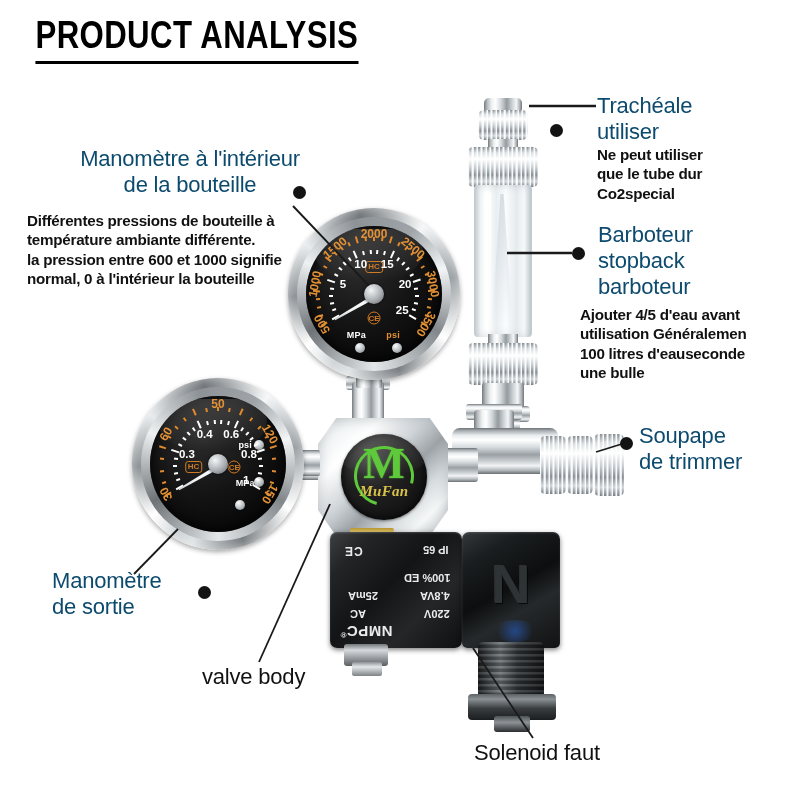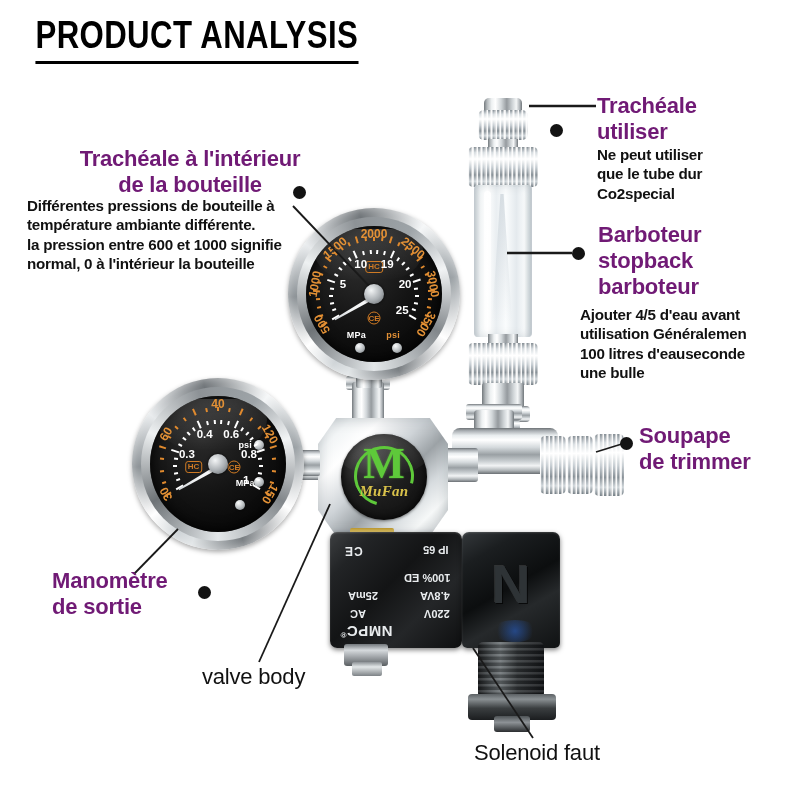--- a/index.html
+++ b/index.html
@@ -14,21 +14,21 @@
   .title {
     display:inline-block;
     font-family:"Liberation Sans Narrow","Liberation Sans", sans-serif;
     font-weight:bold; font-size:38px; letter-spacing:0.5px;
     transform:scaleX(0.82); transform-origin:center;
     color:#000; padding-bottom:4px; border-bottom:3px solid #000;
   }
 
   
   .callout { position:absolute; }
-  .ch { font-weight:bold; font-size:21px; line-height:1.18; color:#701a75; letter-spacing:-0.2px; }
+  .ch { font-weight:normal; font-size:21px; line-height:1.18; color:#0c4a6e; letter-spacing:-0.2px; }
   .ch.big { font-size:22px; }
   .cb { font-weight:bold; font-size:15.2px; line-height:1.27; color:#111; letter-spacing:-0.25px; }
   .label-plain { position:absolute; font-size:22px; font-weight:normal; color:#111; letter-spacing:-0.2px; }
   .nowrap { white-space:nowrap; }
 
   
   .dot { position:absolute; width:13px; height:13px; border-radius:50%; background:#131313; }
 
   
   #leaders { position:absolute; left:0; top:0; width:800px; height:800px; pointer-events:none; }
@@ -394,21 +394,21 @@
           <div class="tick" style="width: 4.42px; transform: rotate(322.8deg); left: 100.498px; top: 43.3324px; transform-origin: 0px 50%;"></div>
           <div class="tick" style="width: 4.42px; transform: rotate(332.4deg); left: 104.157px; top: 49.0975px; transform-origin: 0px 50%;"></div>
           <div class="tick maj" style="width: 7.82px; transform: rotate(342deg); left: 106.803px; top: 55.3921px; transform-origin: 0px 50%;"></div>
           <div class="tick" style="width: 4.42px; transform: rotate(351.6deg); left: 108.362px; top: 62.0398px; transform-origin: 0px 50%;"></div>
           <div class="tick" style="width: 4.42px; transform: rotate(361.2deg); left: 108.791px; top: 68.8545px; transform-origin: 0px 50%;"></div>
           <div class="tick" style="width: 4.42px; transform: rotate(370.8deg); left: 108.077px; top: 75.6452px; transform-origin: 0px 50%;"></div>
           <div class="tick" style="width: 4.42px; transform: rotate(380.4deg); left: 106.241px; top: 82.2217px; transform-origin: 0px 50%;"></div>
           <div class="tick maj" style="width: 7.82px; transform: rotate(390deg); left: 103.334px; top: 88.4px; transform-origin: 0px 50%;"></div>
           <div class="num" style="left: 36.9575px; top: 57.9137px;">5</div>
           <div class="num" style="left: 54.7241px; top: 38.1819px;">10</div>
-          <div class="num" style="left: 81.2759px; top: 38.1819px;">19</div>
+          <div class="num" style="left: 81.2759px; top: 38.1819px;">15</div>
           <div class="num" style="left: 99.0425px; top: 57.9137px;">20</div>
           <div class="num" style="left: 96.2671px; top: 84.32px;">25</div>
           <div class="tick orange maj" style="width: 7.48px; transform: rotate(150deg); left: 20.8882px; top: 95.2px; transform-origin: 0px 50%;"></div>
           <div class="tick orange" style="width: 4.08px; transform: rotate(158.571deg); left: 17.3605px; top: 87.8746px; transform-origin: 0px 50%;"></div>
           <div class="tick orange" style="width: 4.08px; transform: rotate(167.143deg); left: 14.9639px; top: 80.1051px; transform-origin: 0px 50%;"></div>
           <div class="tick orange" style="width: 4.08px; transform: rotate(175.714deg); left: 13.7521px; top: 72.0653px; transform-origin: 0px 50%;"></div>
           <div class="tick orange maj" style="width: 7.48px; transform: rotate(184.286deg); left: 13.7521px; top: 63.9347px; transform-origin: 0px 50%;"></div>
           <div class="tick orange" style="width: 4.08px; transform: rotate(192.857deg); left: 14.9639px; top: 55.8949px; transform-origin: 0px 50%;"></div>
           <div class="tick orange" style="width: 4.08px; transform: rotate(201.429deg); left: 17.3605px; top: 48.1254px; transform-origin: 0px 50%;"></div>
           <div class="tick orange" style="width: 4.08px; transform: rotate(210deg); left: 20.8882px; top: 40.8px; transform-origin: 0px 50%;"></div>
@@ -505,21 +505,21 @@
           <div class="tick orange" style="width: 4.08px; transform: rotate(306deg); left: 99.9755px; top: 23.9895px; transform-origin: 0px 50%;"></div>
           <div class="tick orange" style="width: 4.08px; transform: rotate(318deg); left: 108.427px; top: 31.5993px; transform-origin: 0px 50%;"></div>
           <div class="tick orange" style="width: 4.08px; transform: rotate(330deg); left: 115.112px; top: 40.8px; transform-origin: 0px 50%;"></div>
           <div class="tick orange maj" style="width: 7.48px; transform: rotate(342deg); left: 119.737px; top: 51.1895px; transform-origin: 0px 50%;"></div>
           <div class="tick orange" style="width: 4.08px; transform: rotate(354deg); left: 122.102px; top: 62.3137px; transform-origin: 0px 50%;"></div>
           <div class="tick orange" style="width: 4.08px; transform: rotate(366deg); left: 122.102px; top: 73.6863px; transform-origin: 0px 50%;"></div>
           <div class="tick orange" style="width: 4.08px; transform: rotate(378deg); left: 119.737px; top: 84.8105px; transform-origin: 0px 50%;"></div>
           <div class="tick orange maj" style="width: 7.48px; transform: rotate(390deg); left: 115.112px; top: 95.2px; transform-origin: 0px 50%;"></div>
           <div class="num orange" style="left: 15.8826px; top: 98.09px; transform: translate(-50%, -50%) rotate(240deg);">30</div>
           <div class="num orange" style="left: 15.8826px; top: 37.91px; transform: translate(-50%, -50%) rotate(300deg);">60</div>
-          <div class="num orange" style="left: 68px; top: 7.82px; transform: translate(-50%, -50%) rotate(360deg);">40</div>
+          <div class="num orange" style="left: 68px; top: 7.82px; transform: translate(-50%, -50%) rotate(360deg);">50</div>
           <div class="num orange" style="left: 120.117px; top: 37.91px; transform: translate(-50%, -50%) rotate(420deg);">120</div>
           <div class="num orange" style="left: 120.117px; top: 98.09px; transform: translate(-50%, -50%) rotate(480deg);">150</div>
         </div>
     </div>
 
     <div id="solenoid-coil">
       <div class="sol-text" id="sol-brand"><span>NMPC</span><span class="reg">®</span></div>
       <div class="sol-text" id="sol-l1">AC</div>
       <div class="sol-text" id="sol-l2">220V</div>
       <div class="sol-text" id="sol-l3">25mA</div>
@@ -570,24 +570,24 @@
     <div class="ch big nowrap">barboteur</div>
   </div>
   <div class="callout" style="left:580px; top:305px; width:220px; overflow:hidden;">
     <div class="cb nowrap">Ajouter 4/5 d'eau avant</div>
     <div class="cb nowrap">utilisation Généralemen</div>
     <div class="cb nowrap">100 litres d'eauseconde</div>
     <div class="cb nowrap">une bulle</div>
   </div>
 
   <div class="callout" style="left:30px; top:146px; width:320px; text-align:center;">
-    <div class="ch big nowrap">Trachéale à l'intérieur</div>
+    <div class="ch big nowrap">Manomètre à l'intérieur</div>
     <div class="ch big nowrap">de la bouteille</div>
   </div>
-  <div class="callout" style="left:27px; top:196px; width:300px;">
+  <div class="callout" style="left:27px; top:211px; width:300px;">
     <div class="cb nowrap">Différentes pressions de bouteille à</div>
     <div class="cb nowrap">température ambiante différente.</div>
     <div class="cb nowrap">la pression entre 600 et 1000 signifie</div>
     <div class="cb nowrap">normal, 0 à l'intérieur la bouteille</div>
   </div>
 
   <div class="callout" style="left:52px; top:568px; width:200px;">
     <div class="ch big nowrap">Manomètre</div>
     <div class="ch big nowrap">de sortie</div>
   </div>

